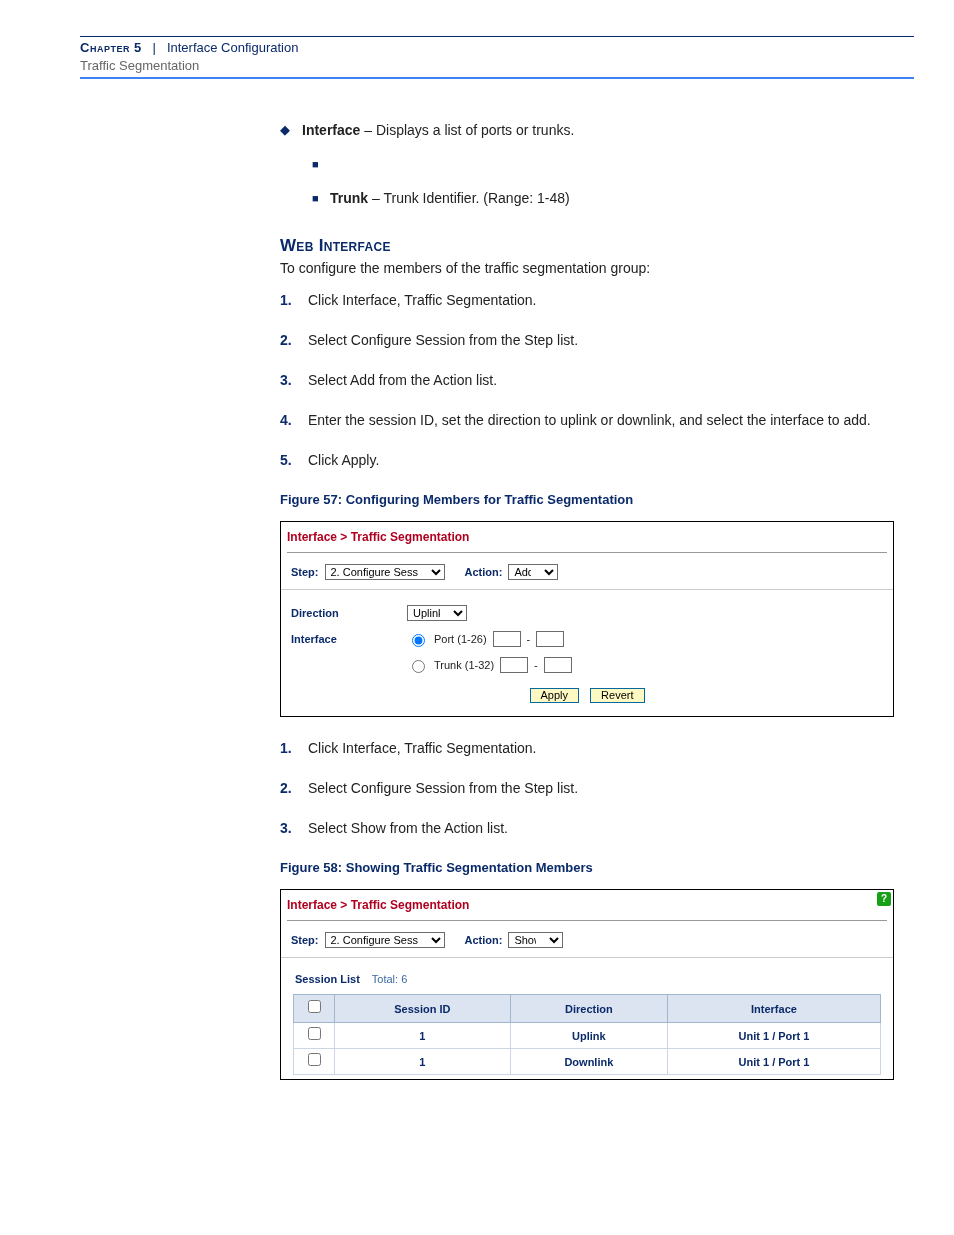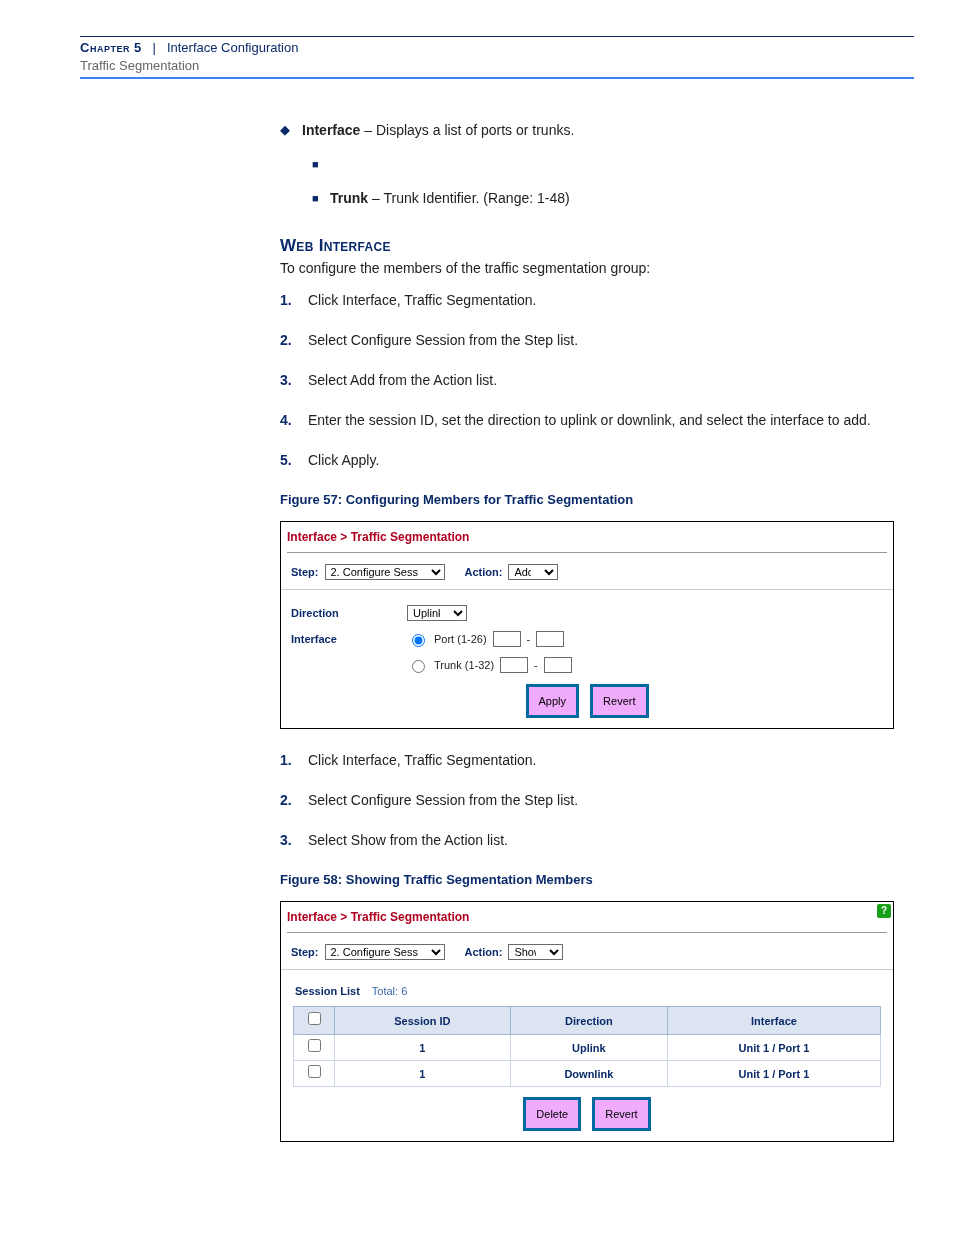--- a/index.html
+++ b/index.html
@@ -134,24 +134,24 @@
     box-sizing: border-box;
     padding: 0 1px;
   }
   .panel select { padding-right: 10px; }
   .panel .btns {
     text-align: center;
     padding: 6px 0 10px 0;
   }
   .panel button {
     font-size: 11px;
-    border: 3px solid #0369a1;
-    background: #f0abfc;
+    border: 1px solid #0369a1;
+    background: #fef9c3;
     padding: 0 10px;
-    height: 34px;
+    height: 15px;
     margin: 0 4px;
   }
 
   .help-badge {
     position: absolute;
     right: 2px; top: 2px;
     width: 14px; height: 14px;
     background: #18a018; color: #fff;
     font-size: 10px; font-weight: bold;
     text-align: center; line-height: 14px;
@@ -346,21 +346,17 @@
         </tr>
         <tr>
           <td><input type="checkbox" style=""></td>
           <td>1</td>
           <td>Downlink</td>
           <td>Unit 1 / Port 1</td>
         </tr>
       </tbody>
         </table>
 
-      <div class="btns">
-        <button>Delete</button>
-        <button>Revert</button>
-      </div>
     </div>
 
   </div>
 
 </div>
 
 </body></html>

